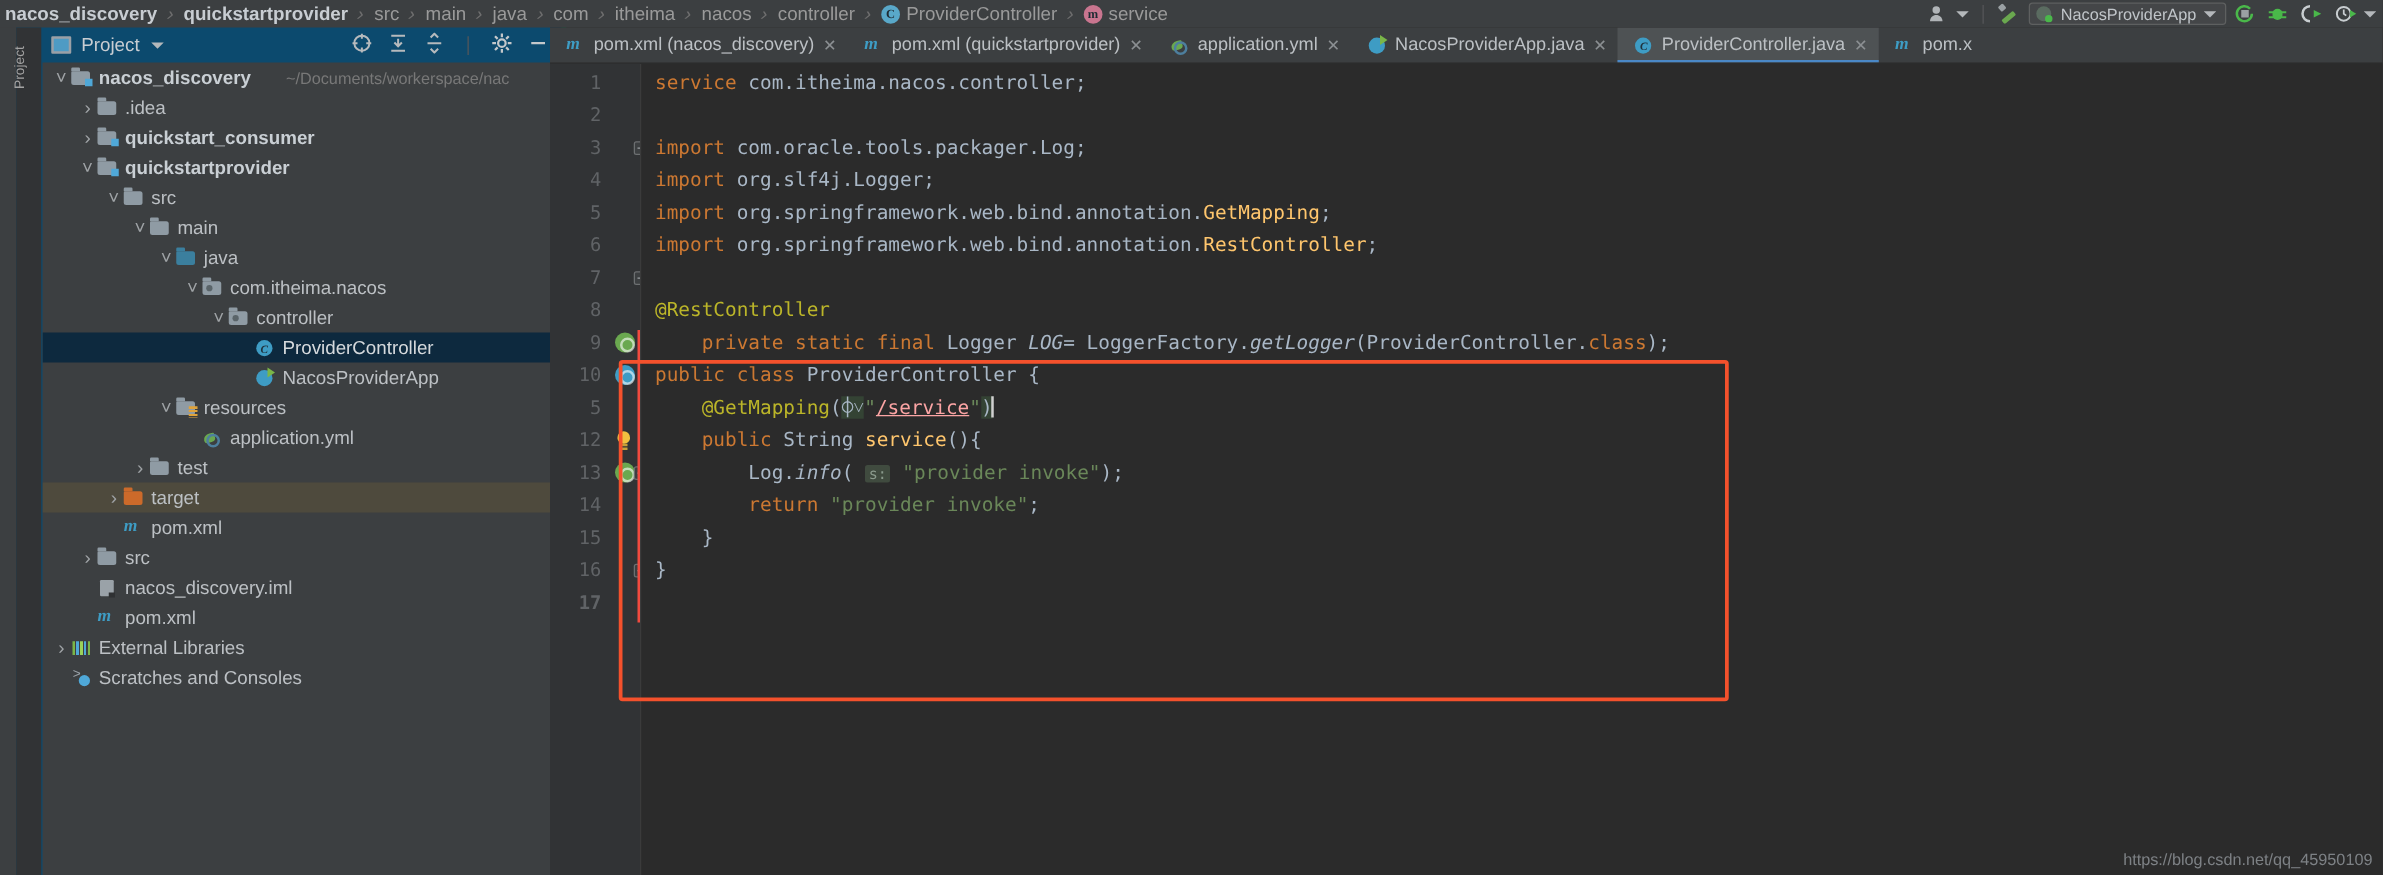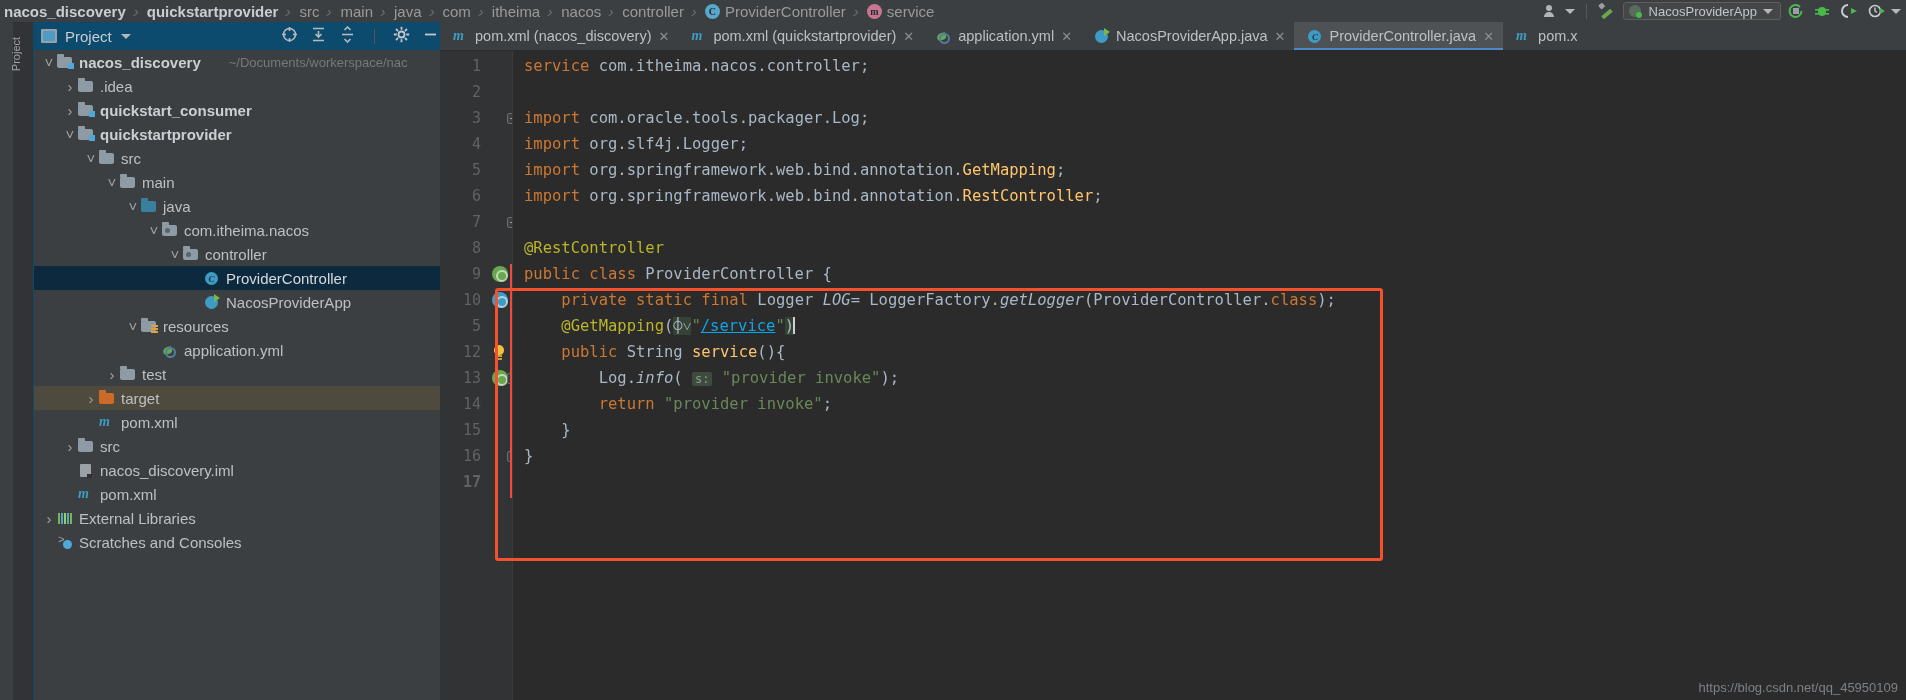--- a/index.html
+++ b/index.html
@@ -193,21 +193,21 @@
   .cline { height: 26px; line-height: 26px; white-space: pre; padding-left: 12px; position:relative;}
   .kw   { color: #cc7832; }
   .str  { color: #6a8759; }
   .ann  { color: #bbb529; }
   .fn   { color: #ffc66d; }
   .ital { color: #a9b7c6; font-style: italic; }
   .param-hint {
     background: #404b3f; color: #8a9a8c; font-size: 12px;
     padding: 0px 3px; border-radius: 2px; font-family: "DejaVu Sans Mono", monospace;
   }
-  .urlstr { color: #0ea5e9; text-decoration: underline; }
+  .urlstr { color: #fca5a5; text-decoration: underline; }
   .sel-hl { background: #344334; }
   .caret-bar {
     display:inline-block; width:2px; height:17px; background:#d0d0d0;
     vertical-align:-3px; margin-left:-1px;
   }
   .vguide { position:absolute; left:0; top:0; bottom:0; width:1px; background:#3b3b3b; }
 
   
   .redbox {
     position: absolute; border: 3px solid #f4512c; border-radius: 3px;
@@ -626,22 +626,22 @@
   <div class="code" id="code">
     <div class="vguide" style="left:0px;"></div>
   <div class="cline"><span class="kw">service</span> com.itheima.nacos.controller;</div>
       <div class="cline">&nbsp;</div>
       <div class="cline"><span class="kw">import</span> com.oracle.tools.packager.Log;</div>
       <div class="cline"><span class="kw">import</span> org.slf4j.Logger;</div>
       <div class="cline"><span class="kw">import</span> org.springframework.web.bind.annotation.<span class="fn">GetMapping</span>;</div>
       <div class="cline"><span class="kw">import</span> org.springframework.web.bind.annotation.<span class="fn">RestController</span>;</div>
       <div class="cline">&nbsp;</div>
       <div class="cline"><span class="ann">@RestController</span></div>
+      <div class="cline">    <span class="kw">private static final</span> Logger <span class="ital">LOG</span>= LoggerFactory.<span class="ital">getLogger</span>(ProviderController.<span class="kw">class</span>);</div>
       <div class="cline"><span class="kw">public class</span> ProviderController {</div>
-      <div class="cline">    <span class="kw">private static final</span> Logger <span class="ital">LOG</span>= LoggerFactory.<span class="ital">getLogger</span>(ProviderController.<span class="kw">class</span>);</div>
       <div class="cline">    <span class="ann">@GetMapping</span>(<span class="sel-hl">⌽˅</span><span class="str">"</span><span class="urlstr">/service</span><span class="str">"</span><span class="sel-hl">)</span><span class="caret-bar"></span></div>
       <div class="cline">    <span class="kw">public</span> String <span class="fn">service</span>(){</div>
       <div class="cline">        Log.<span class="ital">info</span>( <span class="param-hint">s:</span> <span class="str">"provider invoke"</span>);</div>
       <div class="cline">        <span class="kw">return</span> <span class="str">"provider invoke"</span>;</div>
       <div class="cline">    }</div>
       <div class="cline">}</div>
     </div>
 
   <div class="redbox" style="left:55px; top:266px; width:888px; height:273px;"></div>
 

